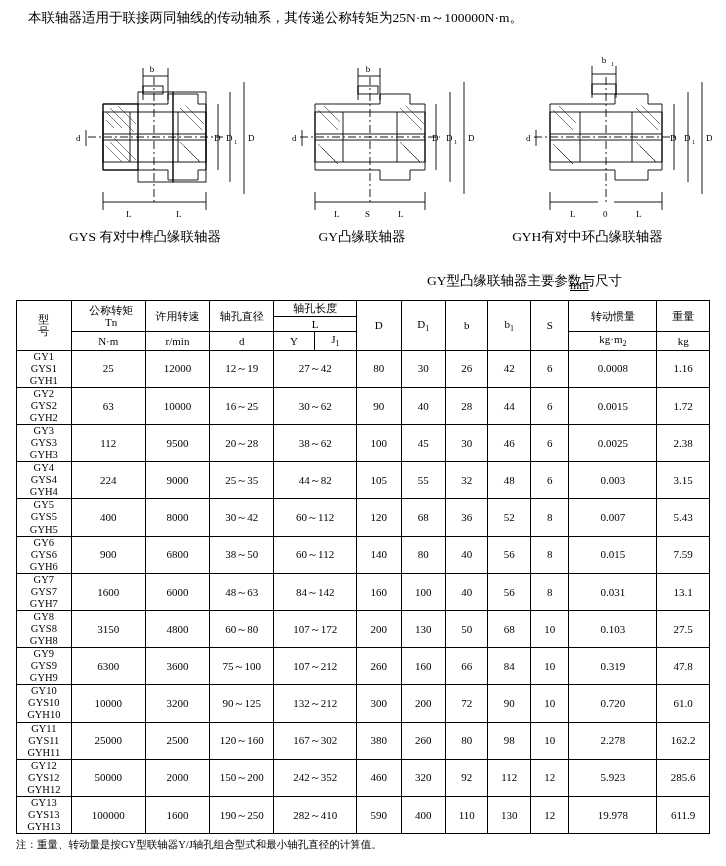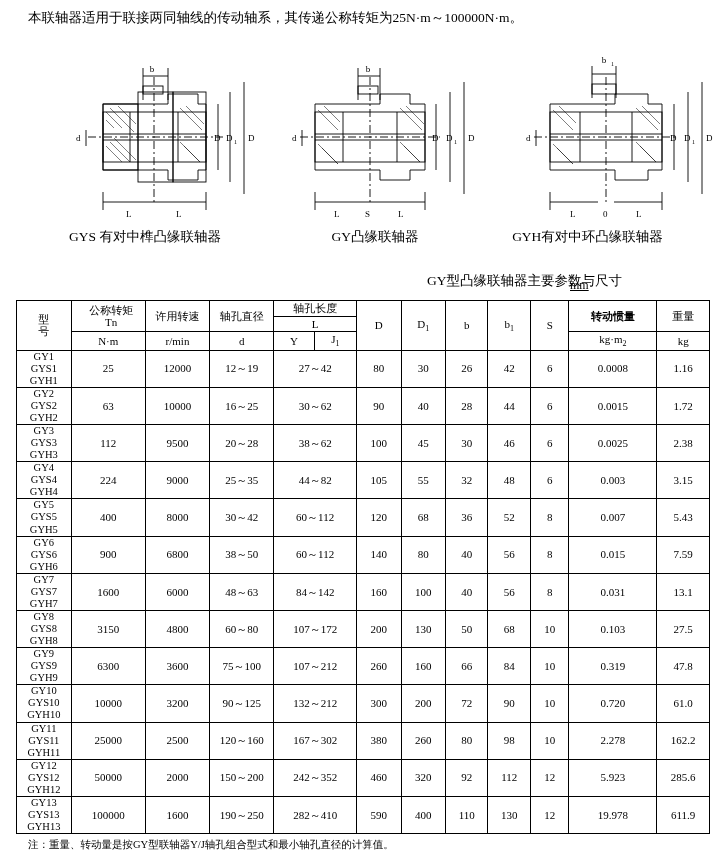--- a/index.html
+++ b/index.html
@@ -16,21 +16,21 @@
   }
   .figs{
     position:absolute;left:30px;top:42px;width:672px;height:200px;
   }
   .fig{position:absolute;top:0;height:185px;}
   .fig svg{display:block;}
   .figcap{
     position:absolute;top:228px;font-size:13.5px;text-align:center;
   }
   .cap1{left:30px;width:230px;}
-  .cap2{left:280px;width:190px;}
+  .cap2{left:267px;width:190px;}
   .cap3{left:470px;width:235px;}
 
   .tabletitle{
     position:absolute;left:0;top:272px;width:622px;text-align:right;
     font-size:13.5px;
   }
   .mmlabel{
     position:absolute;left:570px;top:278px;font-size:12px;text-decoration:underline;
   }
 
@@ -47,21 +47,21 @@
     vertical-align:middle;
     padding:0;
     line-height:1.15;
   }
   table.params thead td{font-size:11px;padding:1px 1px;}
   .modelcell{
     font-size:10.5px;line-height:1.22;padding:1px 0;
   }
   .datacell{font-size:11px;}
   .note{
-    position:absolute;left:28px;top:838px;font-size:10.5px;
+    position:absolute;left:16px;top:838px;font-size:10.5px;
   }
   .u{font-size:10px;margin-left:36px;}
   .sub{font-size:8px;vertical-align:sub;}
   svg text{font-family:"Liberation Serif", serif;}
 </style>
 </head>
 <body>
 
 <div class="intro">本联轴器适用于联接两同轴线的传动轴系，其传递公称转矩为25N·m～100000N·m。</div>
 
@@ -257,21 +257,21 @@
         <div>轴孔直径</div>
       </td>
       <td colspan="2" style="width:78px;">
         <div>轴孔长度</div>
       </td>
       <td rowspan="3" style="width:42px;">D</td>
       <td rowspan="3" style="width:42px;margin-top:11px;">D<span class="sub">1</span></td>
       <td rowspan="3" style="width:40px;">b</td>
       <td rowspan="3" style="width:40px;">b<span class="sub">1</span></td>
       <td rowspan="3" style="width:36px;">S</td>
-      <td rowspan="2" style="width:86px;font-weight:bold;">
+      <td rowspan="2" style="width:86px;">
         <div>转动惯量</div>
       </td>
       <td rowspan="2" style="width:50px;">
         <div>重量</div>
       </td>
     </tr>
     <tr>
       <td colspan="2" style="border-top:none;">
         <div>L</div>
       </td>

